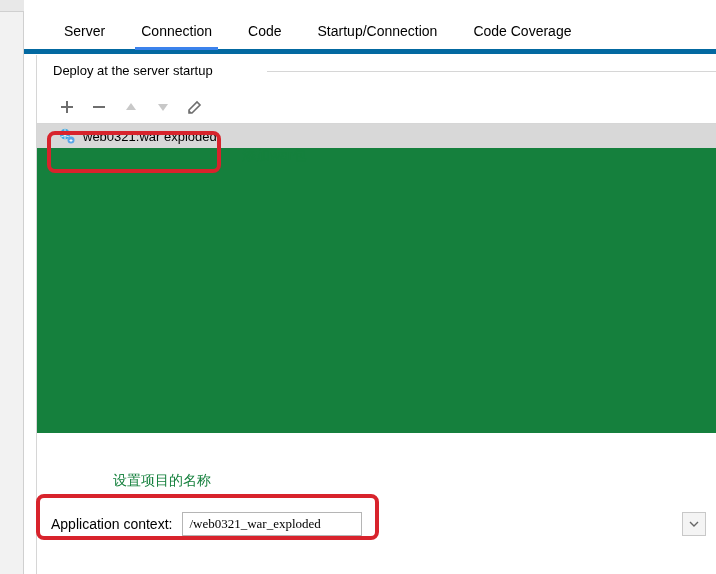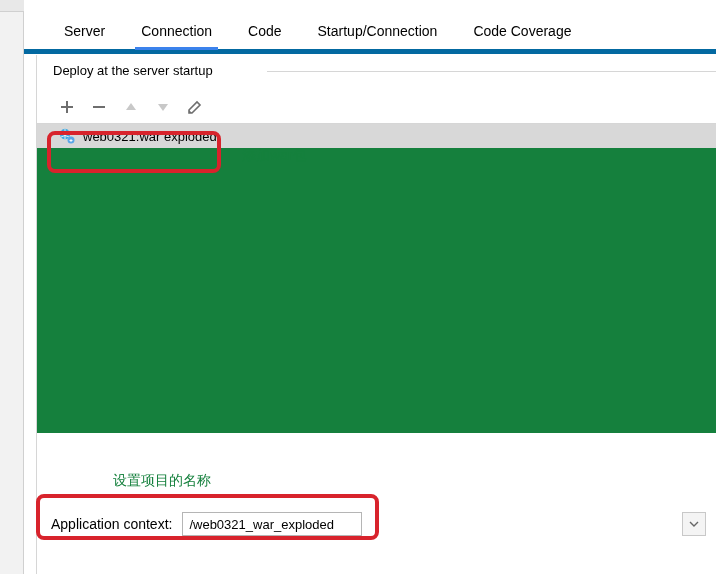--- a/index.html
+++ b/index.html
@@ -144,21 +144,21 @@
   .ctx-label { font-size: 14px; }
   .ctx-input-wrap {
     flex: 0 0 182px;
   }
   .ctx-input {
     width: 180px;
     height: 24px;
     border: 1px solid #b5b5b5;
     padding: 6px 6px;
     font-size: 13px;
-    font-family: Liberation Sans, sans-serif;
+    font-family: Liberation Serif, serif;
   }
   .ctx-dropdown {
     margin-left: auto;
     width: 24px; height: 24px;
     border: 1px solid #c8c8c8;
     background: #f4f4f4;
     display: inline-flex;
     align-items: center; justify-content: center;
     font-size: 10px;
     color: #555;

